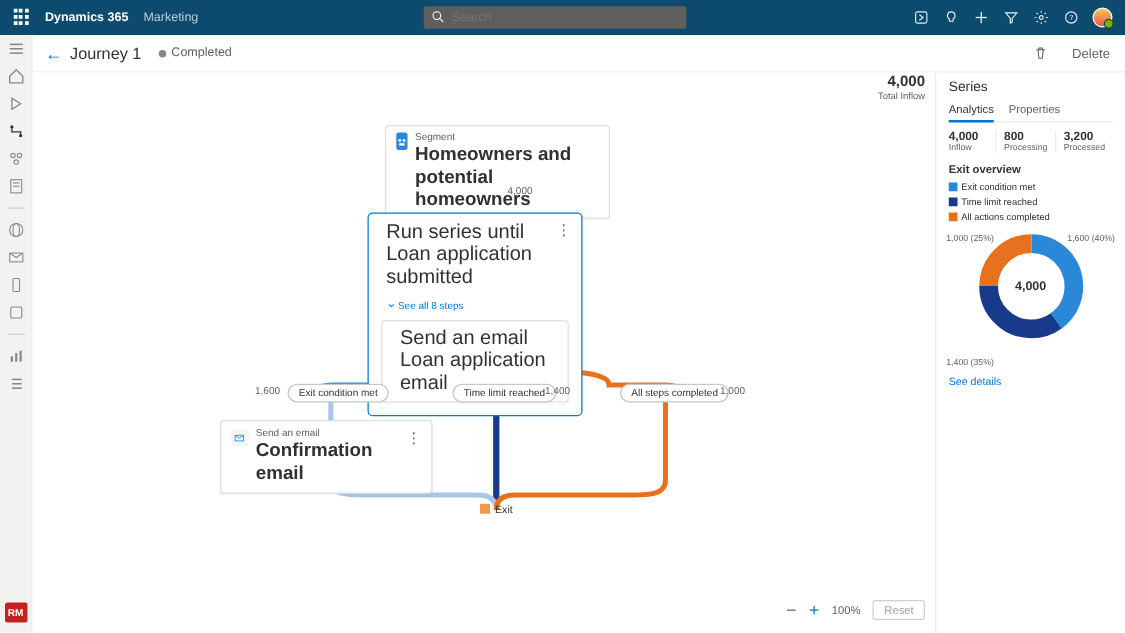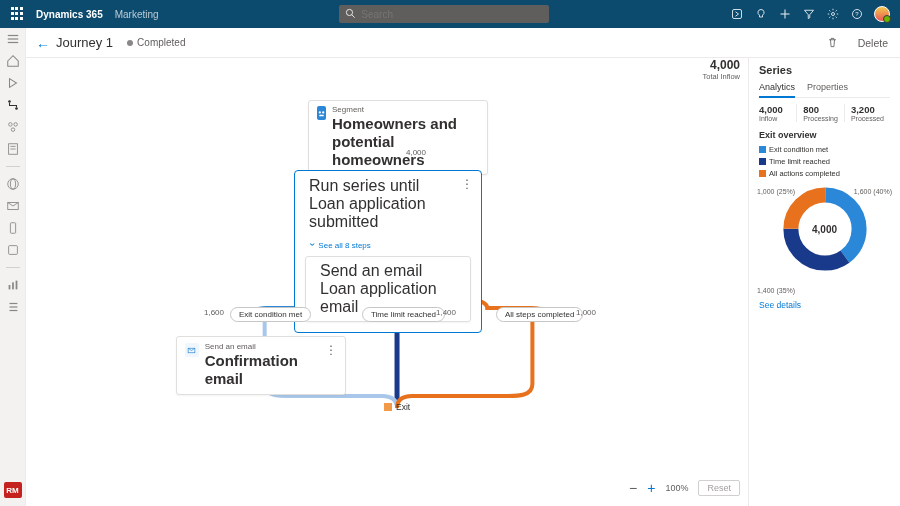--- a/index.html
+++ b/index.html
@@ -58,21 +58,21 @@
     .exit-box { position:absolute; font-size:8.5px; }
     .exit-box span.sq2{width:8px;height:8px;background:#f2994a;display:inline-block;margin-right:4px;vertical-align:-1px;}
     
     .canvas-stats{position:absolute; right:8px; top:0px; text-align:right;}
     .canvas-stats .v{font-size:12px; font-weight:600;}
     .canvas-stats .l{font-size:7.5px; color:#605e5c;}
     
     .zoombar{ position:absolute; right:8px; bottom:10px; display:flex; align-items:center; gap:10px; font-size:9px; color:#605e5c;}
     .zoombar .btn{ border:1px solid #d2d0ce; padding:2px 8px; border-radius:2px; color:#a19f9d; cursor:pointer;}
     
-    .side h2 { font-size:11px; font-weight:700; margin-bottom:6px; }
+    .side h2 { font-size:11px; font-weight:400; margin-bottom:6px; }
     .tabs { display:flex; gap:12px; border-bottom:1px solid #edebe9; font-size:9px; margin-bottom:6px;}
     .tabs span{ padding-bottom:4px; color:#605e5c; cursor:pointer;}
     .tabs span.active{ color:#323130; border-bottom:2px solid #0078d4; margin-bottom:-1px;}
     .triplet{display:flex; gap:0; margin-bottom:8px;}
     .triplet .cell{flex:1; border-left:1px solid #edebe9; padding:0 6px;}
     .triplet .cell:first-child{border-left:none; padding-left:0;}
     .triplet .v{font-size:9.5px; font-weight:600;}
     .triplet .l{font-size:7px; color:#605e5c;}
     .side h3{font-size:9px; font-weight:600; margin:4px 0;}
     .legend{font-size:7.5px; line-height:1.6;}
@@ -250,21 +250,21 @@
             <rect x="4" y="10" width="8" height="3" rx="1"></rect>
           </svg>
         </span>
       <span class="lbls">
         <div class="sub">Segment</div>
         <div class="main">Homeowners and potential homeowners</div>
       </span>
     </div>
     <div class="count" style="left:380px; top:90px;">4,000</div>
 
-    <div class="bignode" style="left:268px; top:112px; width:188px;">
+    <div class="bignode" style="left:268px; top:112px; width:172px;">
       <div class="hdr">
         <span class="sq loop-sq"><svg viewBox="0 0 16 16">
               <path d="M5 3a5 5 0 1 0 5 5" fill="none" stroke="#fff" stroke-width="1.6"></path>
               <path d="M5 1v3h3" fill="none" stroke="#fff" stroke-width="1.6"></path>
             </svg></span>
         <span class="lbls">
           <div class="sub">Run series until</div>
           <div class="main">Loan application submitted</div>
         </span>
         <span class="more">⋮</span>

